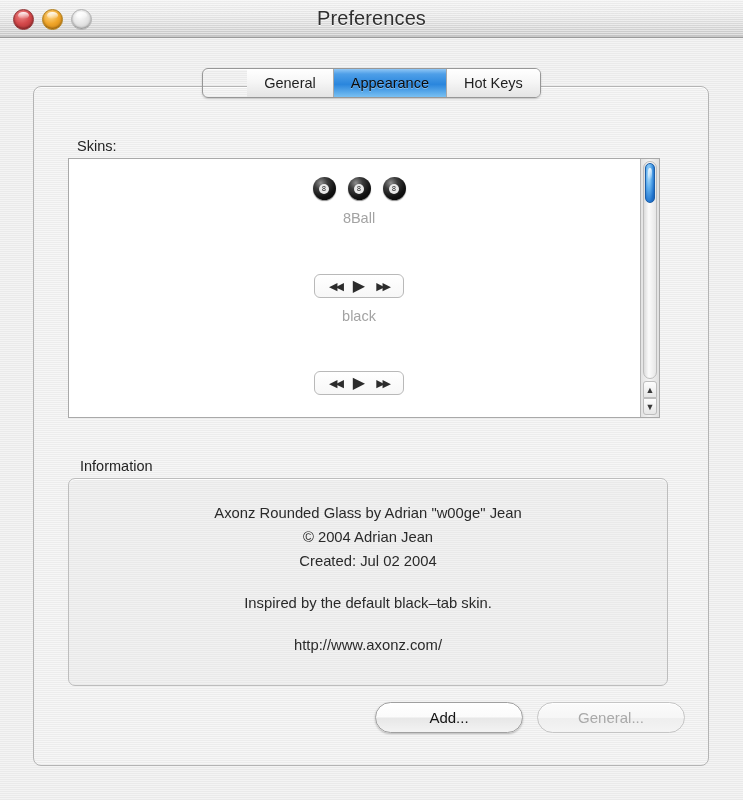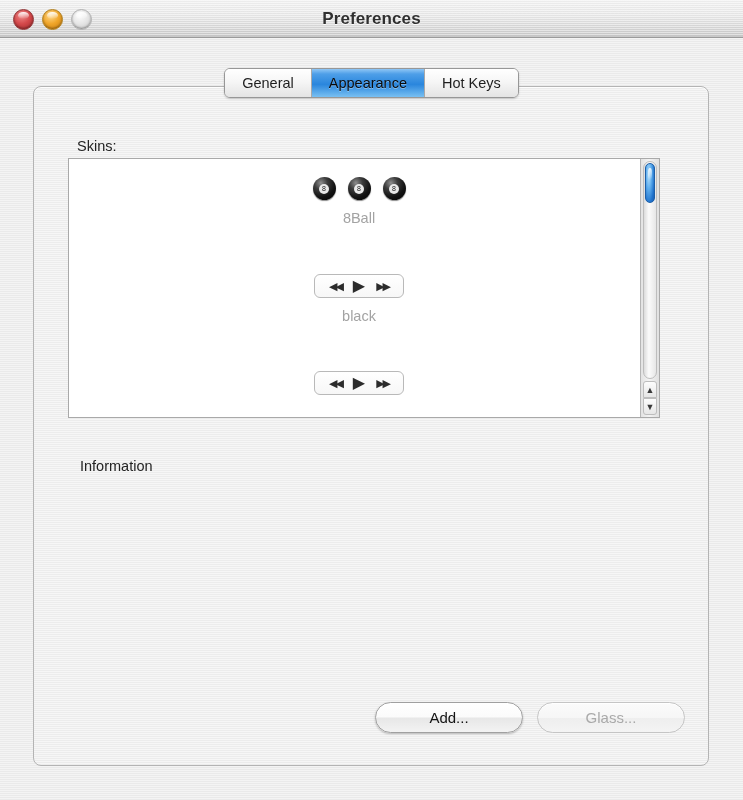--- a/index.html
+++ b/index.html
@@ -36,22 +36,22 @@
     content:"";
     position:absolute; left:0; right:0; top:0; bottom:1px;
     background: repeating-linear-gradient(to bottom,
       rgba(255,255,255,0.45) 0px, rgba(255,255,255,0.45) 1px,
       rgba(0,0,0,0.02) 1px, rgba(0,0,0,0.02) 2px);
     pointer-events:none;
   }
   .title-text {
     position: relative;
     z-index: 2;
-    font-size: 17px;
-    font-weight: bold;
+    font-size: 20px;
+    font-weight: normal;
     color: #303030;
     letter-spacing: .1px;
     text-shadow: 0 1px 0 rgba(255,255,255,.8);
   }
   .traffic {
     position: absolute;
     left: 13px; top: 9px;
     display: flex; gap: 8px;
     z-index: 3;
   }
@@ -81,20 +81,21 @@
     justify-content: center;
     z-index: 6;
   }
   .tabs {
     display: flex;
     border: 1px solid #979797;
     border-radius: 6px;
     overflow: hidden;
     box-shadow: 0 1px 2px rgba(0,0,0,.18), inset 0 1px 0 rgba(255,255,255,.9);
     height: 28px;
+    padding-left: 44px;
   }
   .tab {
     display: flex; align-items: center; justify-content: center;
     padding: 0 17px;
     font-size: 14.5px;
     color: #1e1e1e;
     background: linear-gradient(to bottom, #ffffff 0%, #f6f6f6 45%, #e4e4e4 100%);
     border-right: 1px solid #a8a8a8;
     cursor: default;
     white-space: nowrap;
@@ -367,19 +368,28 @@
     <div class="scrollbar">
       <div class="sb-track">
         <div class="sb-thumb"></div>
       </div>
       <div class="sb-btn sb-up">▲</div>
       <div class="sb-btn sb-down">▼</div>
     </div>
   </div>
 
   <div class="info-label">Information</div>
+  <div class="infobox">
+    <div class="info-line">Axonz Rounded Glass by Adrian "w00ge" Jean</div>
+    <div class="info-line">© 2004 Adrian Jean</div>
+    <div class="info-line">Created: Jul 02 2004</div>
+    <div class="info-gap"></div>
+    <div class="info-line">Inspired by the default black–tab skin.</div>
+    <div class="info-gap"></div>
+    <div class="info-line">http://www.axonz.com/</div>
+  </div>
 
   <div class="buttons">
     <div class="btn">Add...</div>
-    <div class="btn disabled">Glass...</div>
+    <div class="btn disabled">General...</div>
   </div>
 
 </div>
 
 </body></html>

